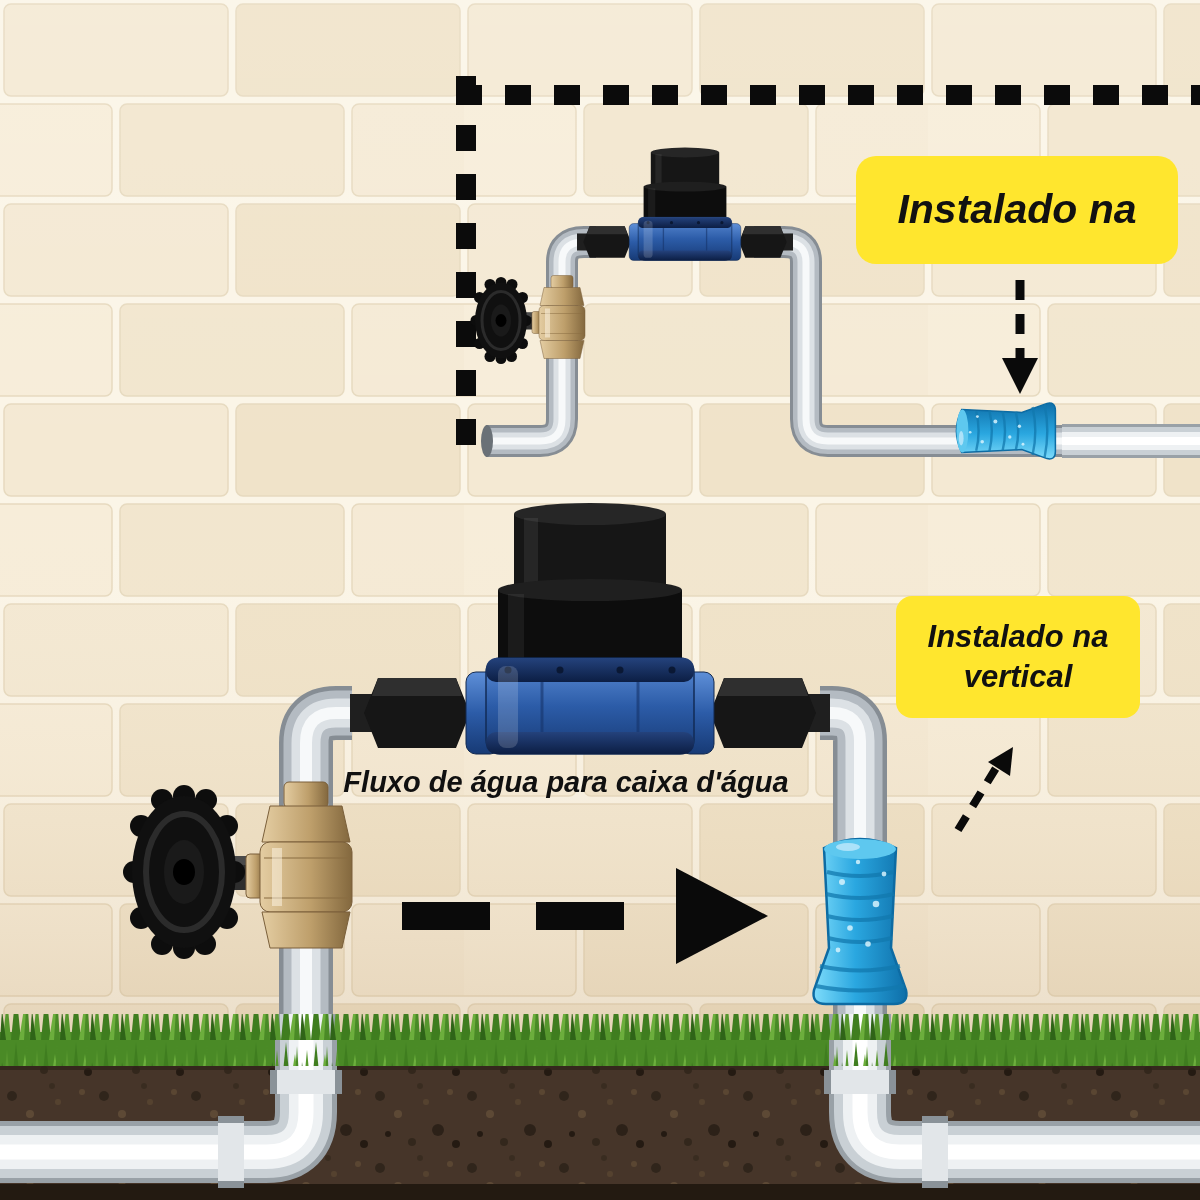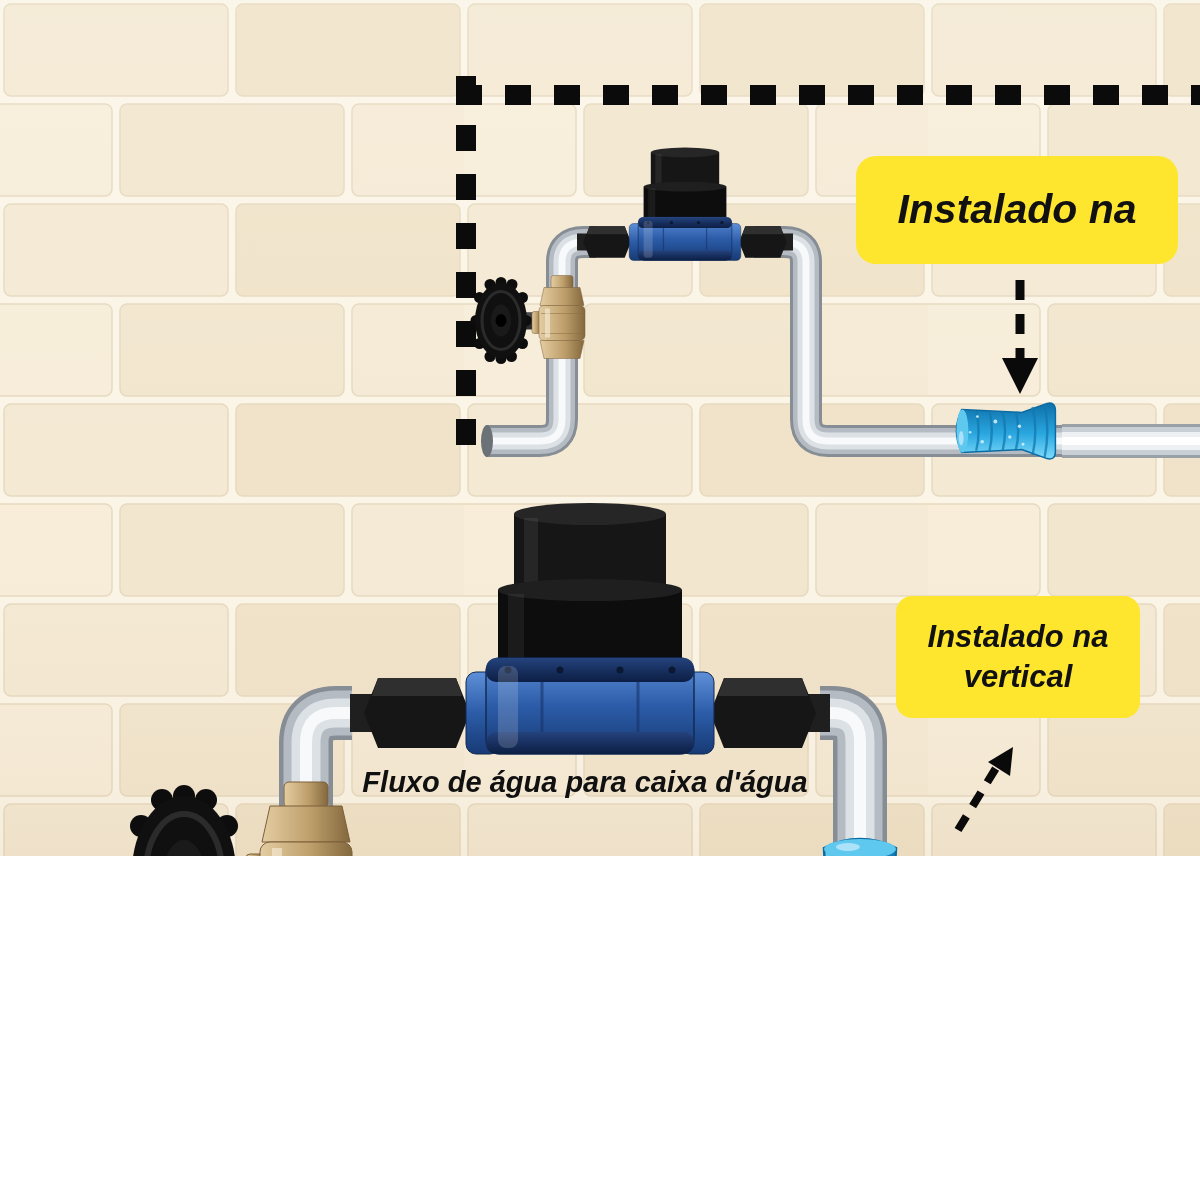--- a/index.html
+++ b/index.html
@@ -1,16 +1,16 @@
 <!DOCTYPE html>
 <html><head>
 <meta charset="utf-8">
 <style>
   html,body{margin:0;padding:0;}
-  .scene{position:relative;width:1200px;height:856px;overflow:hidden;
+  .scene{position:relative;width:1200px;height:1200px;overflow:hidden;
          font-family:"Liberation Sans",sans-serif;background:#F3E9D6;}
   .scene svg{position:absolute;left:0;top:0;}
 
   
   .pl1{fill:none;stroke:#868D94;stroke-width:54;}
   .pl2{fill:none;stroke:#B4BBC2;stroke-width:45;}
   .pl3{fill:none;stroke:#DCE1E5;stroke-width:29;}
   .pl4{fill:none;stroke:#F7F9FA;stroke-width:12;}
   
   .ps1{fill:none;stroke:#868D94;stroke-width:32;}
@@ -29,21 +29,21 @@
   .pws4{fill:none;stroke:#FFFFFF;stroke-width:8;}
   
   .cl1{fill:none;stroke:#8A9298;stroke-width:72;}
   .cl2{fill:none;stroke:#E2E6E9;stroke-width:58;}
 
   .label{position:absolute;background:#FFE62E;color:#111;font-weight:bold;font-style:italic;
          text-align:center;display:flex;flex-direction:column;justify-content:center;
          align-items:center;border-radius:20px;}
   .label-h{left:856px;top:156px;width:322px;height:108px;font-size:41px;line-height:1.06;}
   .label-v{left:896px;top:596px;width:244px;height:122px;font-size:31px;line-height:1.3;border-radius:16px;}
-  .flow-caption{position:absolute;left:335px;top:766px;width:500px;text-align:center;
+  .flow-caption{position:absolute;left:316px;top:766px;width:500px;text-align:center;
                 font-size:29px;font-weight:bold;font-style:italic;color:#101010;}
 </style>
 </head>
 <body>
 
 <div class="scene">
 
 <svg width="1200" height="1200" viewBox="0 0 1200 1200">
   <defs>
     <pattern id="bricks" width="464" height="200" patternUnits="userSpaceOnUse">

